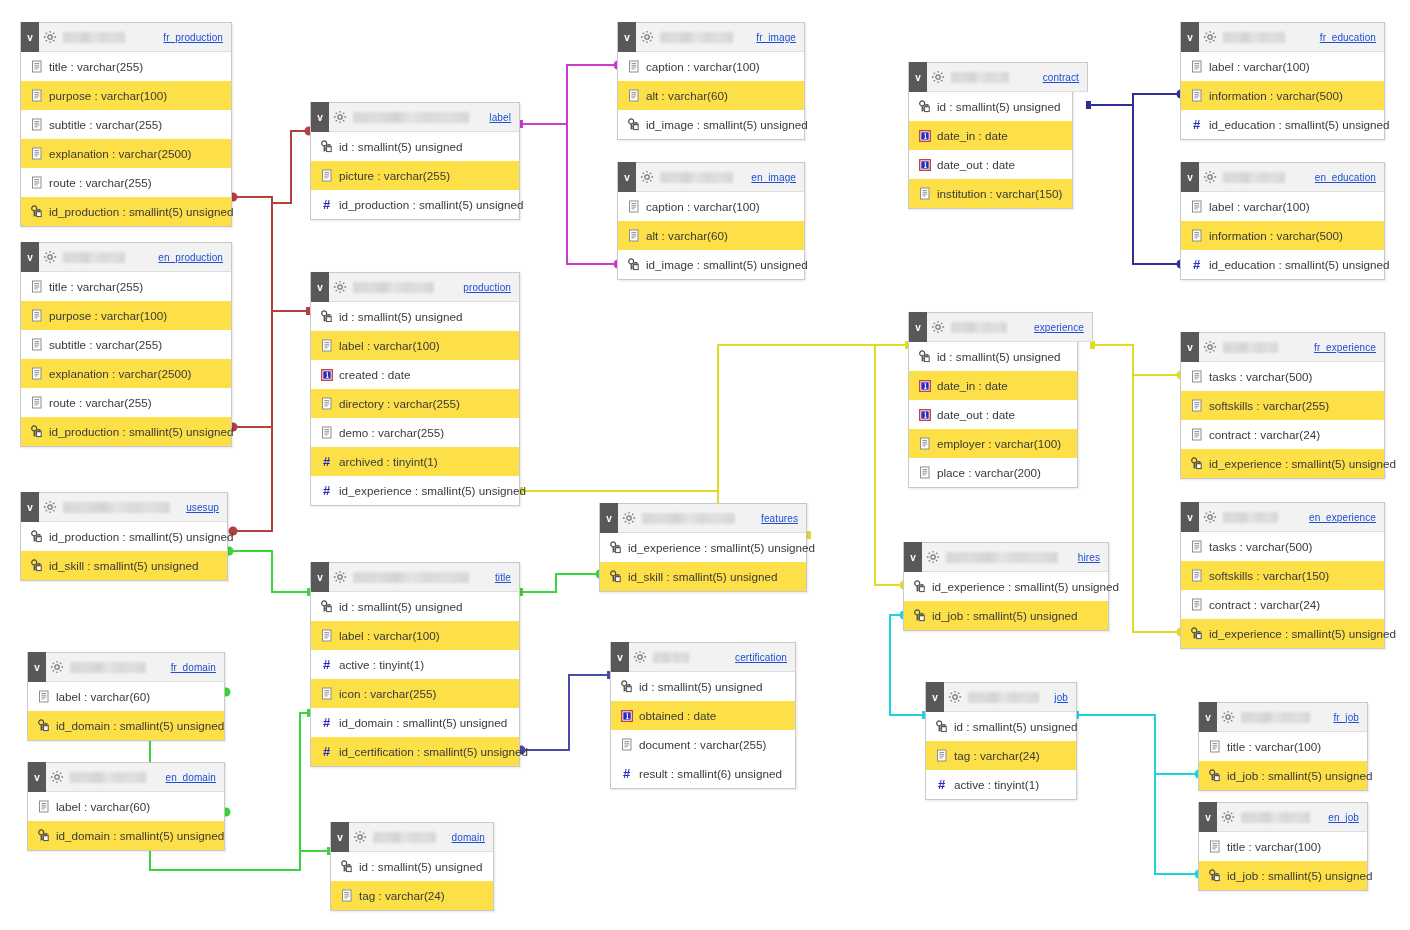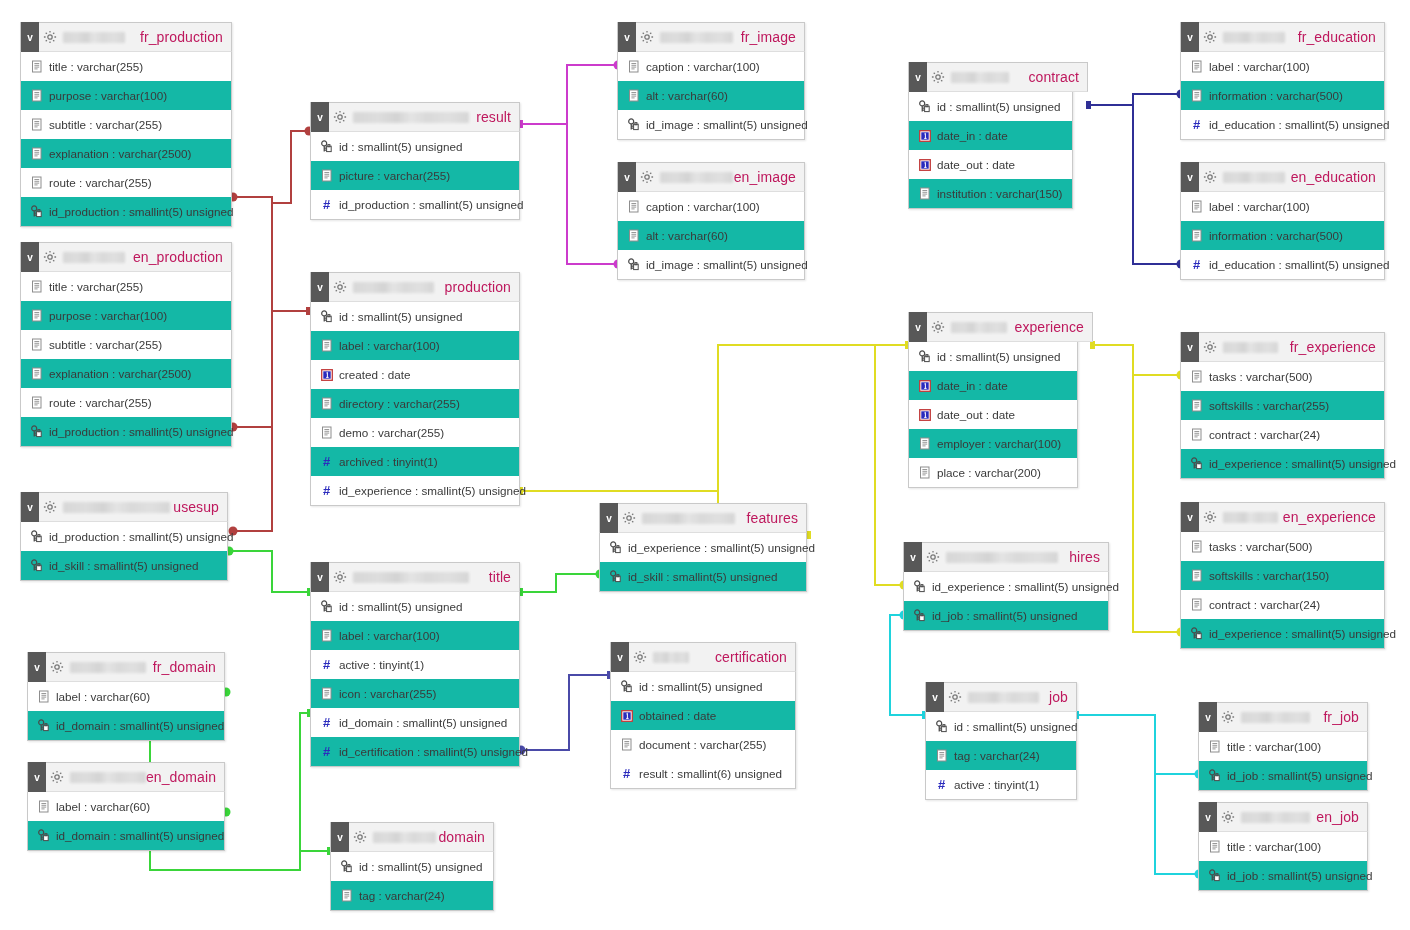--- a/index.html
+++ b/index.html
@@ -52,37 +52,38 @@
     background:linear-gradient(90deg,#d6d6d6 0%,#dcdcdc 22%,#d2d2d2 38%,#e4e4e4 50%,#d8d8d8 64%,#dfdfdf 82%,#d4d4d4 100%);
     border-radius:1px;
     filter:blur(1.6px);
     opacity:.95;
     margin-left:2px;
     flex:0 0 auto;
   }
   .tname{
     margin-left:auto;
     padding-right:8px;
-    font-size:14px;
-    color:#be185d;
+    font-size:10px;
+    color:#1d4ed8;
     white-space:nowrap;
     letter-spacing:.1px;
+    text-decoration:underline;
   }
   .rows{background:#ffffff;}
   .row{
     height:29px;
     display:flex;
     align-items:center;
     padding-left:8px;
     font-size:11.7px;
     color:#3a3a3a;
     white-space:nowrap;
     box-sizing:border-box;
   }
-  .row.alt{background:#14b8a6;}
+  .row.alt{background:#fde047;}
   .ic{
     width:15px;height:15px;
     flex:0 0 15px;
     margin-right:5px;
     display:flex;align-items:center;justify-content:center;
     position:relative;
   }
   .ic svg{display:block;}
   .ic.hash{
     color:#2b2bbd;
@@ -464,21 +465,21 @@
           <div class="chev">v</div>
           <div class="gear">
             <svg width="14" height="14" viewBox="0 0 14 14">
               <g fill="none" stroke="#7a7a7a" stroke-width="1.3">
                 <circle cx="7" cy="7" r="2.2"></circle>
                 <path d="M7 0.9 L7 2.6 M7 11.4 L7 13.1 M0.9 7 L2.6 7 M11.4 7 L13.1 7 M2.7 2.7 L3.9 3.9 M10.1 10.1 L11.3 11.3 M11.3 2.7 L10.1 3.9 M3.9 10.1 L2.7 11.3"></path>
               </g>
             </svg>
           </div>
           <div class="blur" style="width: 115.5px;"></div>
-          <div class="tname">result</div>
+          <div class="tname">label</div>
         </div>
         <div class="rows">
           <div class="row">
             <span class="ic">
               <svg width="13" height="13" viewBox="0 0 13 13">
                 <circle cx="4.2" cy="3.4" r="2.5" fill="none" stroke="#4a4a4a" stroke-width="1.2"></circle>
                 <path d="M4.2 5.9 L4.2 11.6 M4.2 8.2 L6.4 8.2 M4.2 10.2 L6.0 10.2" stroke="#4a4a4a" stroke-width="1.2" fill="none"></path>
                 <rect x="6.6" y="6.2" width="4.6" height="5.4" fill="#ffffff" stroke="#4a4a4a" stroke-width="1"></rect>
                 <rect x="7.9" y="4.6" width="2" height="2.2" fill="none" stroke="#4a4a4a" stroke-width="1"></rect>
               </svg>

